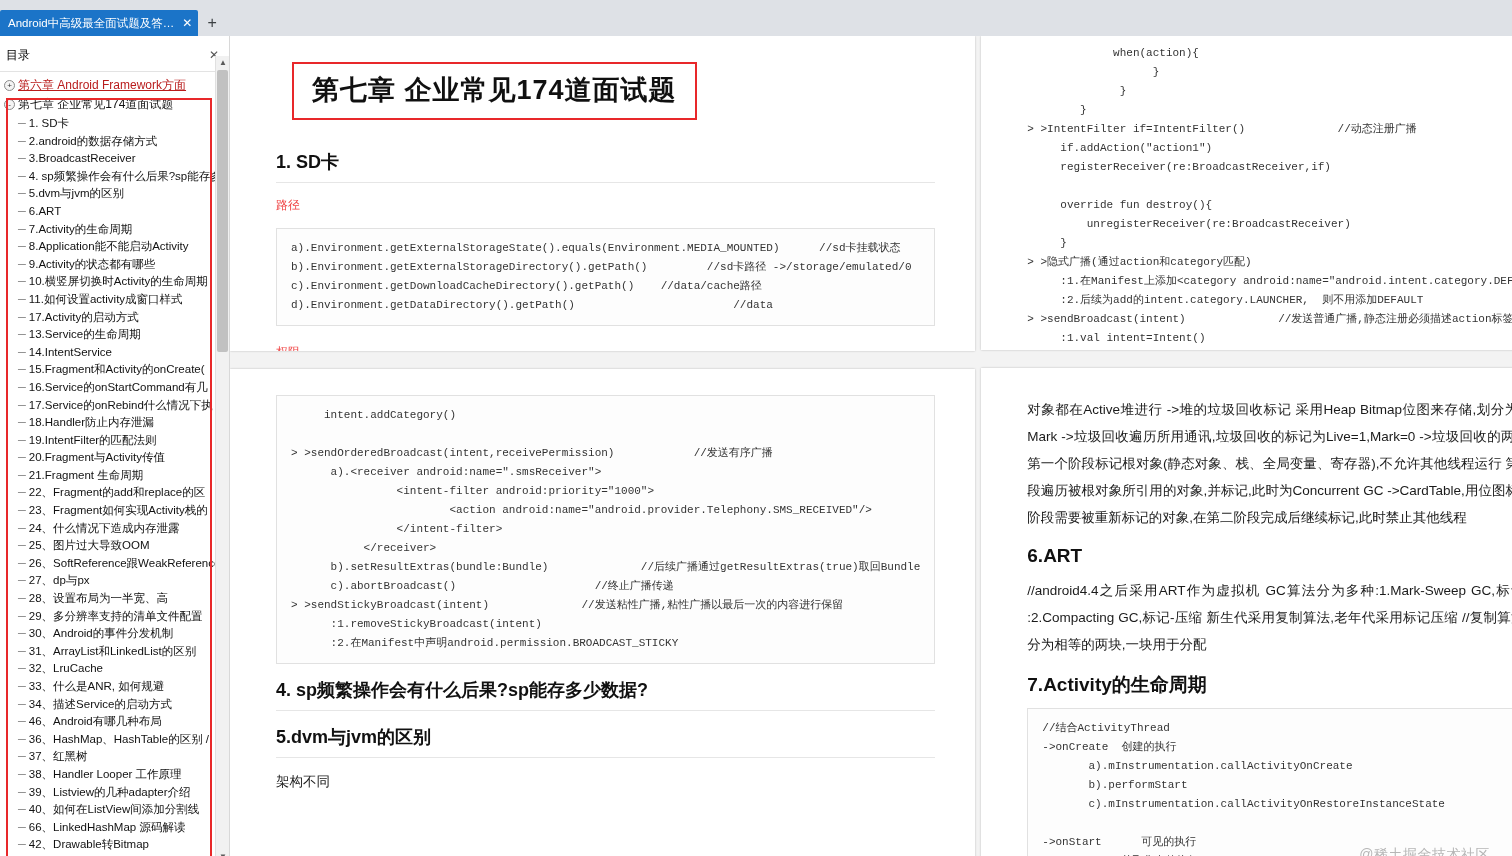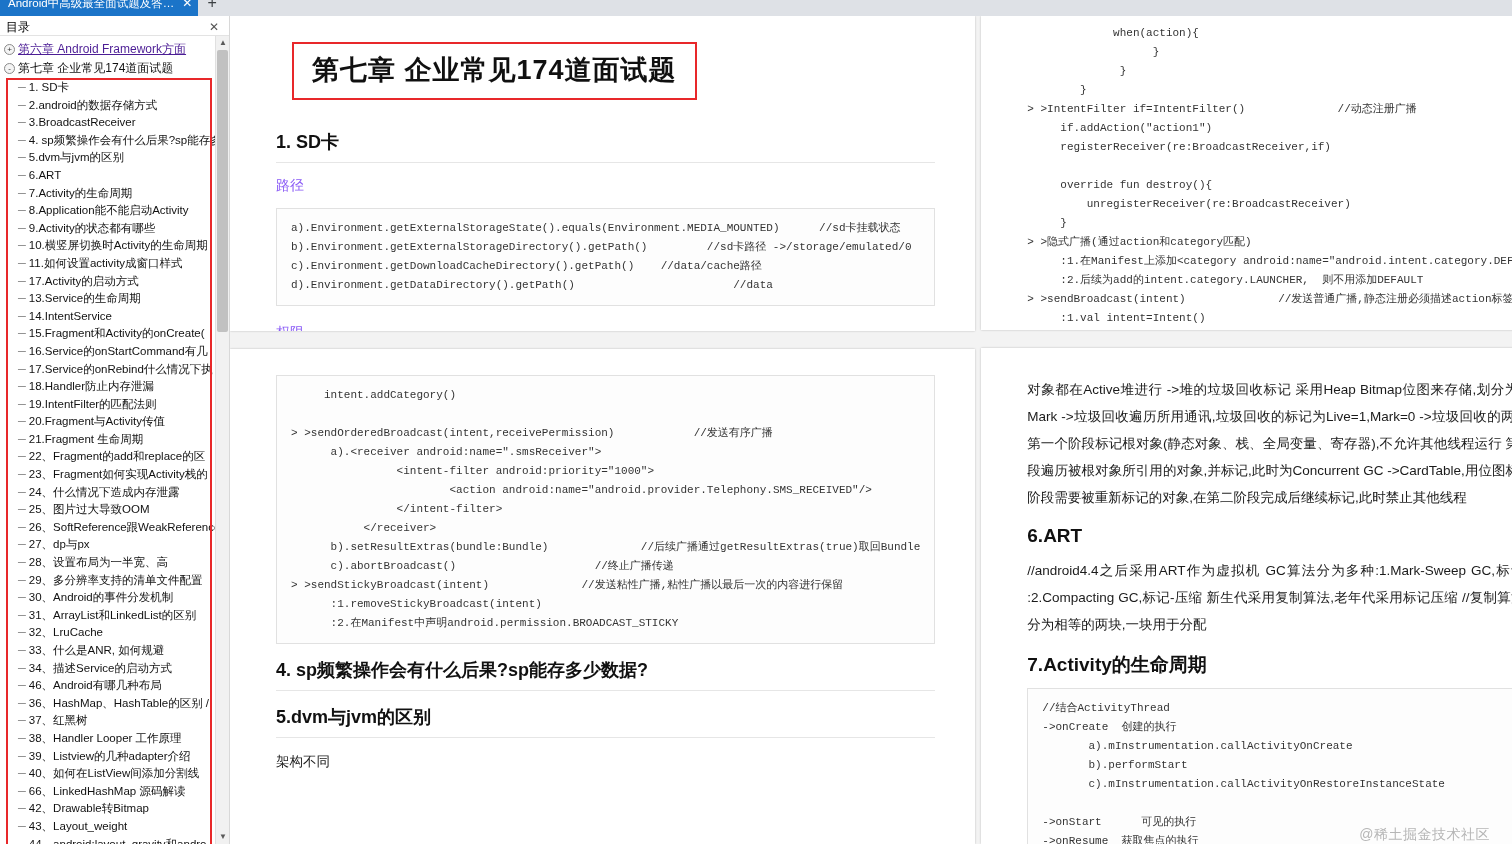--- a/index.html
+++ b/index.html
@@ -5,21 +5,21 @@
   * { box-sizing: border-box; }
   html, body {
     margin: 0; padding: 0;
     width: 1512px; height: 856px;
     overflow: hidden;
     font-family: "Liberation Sans", sans-serif;
     background: #ffffff;
   }
   
   #browser-bar {
-    height: 16px;
+    height: 36px;
     background: #dee1e6;
     display: flex;
     align-items: flex-end;
     padding-left: 0;
     position: relative;
   }
   .tab {
     height: 26px;
     background: #1b74c8;
     color: #ffffff;
@@ -60,21 +60,21 @@
   
   #sidebar {
     width: 230px;
     min-width: 230px;
     background: #ffffff;
     border-right: 1px solid #d8d8d8;
     position: relative;
     overflow: hidden;
   }
   #sidebar-header {
-    height: 20px;
+    height: 36px;
     font-size: 12px;
     padding: 3px 6px 0 6px;
     color: #000;
     display: flex;
     align-items: center;
     justify-content: space-between;
     border-bottom: 1px solid #e3e3e3;
   }
   #sidebar-header .close-x {
     font-size: 12px;
@@ -99,21 +99,21 @@
     border-radius: 50%;
     font-size: 8px;
     line-height: 9px;
     text-align: center;
     color: #333;
     margin-right: 3px;
     background: #f4f4f4;
     flex: 0 0 auto;
   }
   .toc-link {
-    color: #4c1d95;
+    color: #b91c1c;
     text-decoration: underline;
     cursor: pointer;
   }
   .toc-plain {
     color: #111;
     cursor: pointer;
   }
   #toc-items {
     padding-left: 16px;
     margin-top: 1px;
@@ -216,22 +216,22 @@
   .h2 {
     font-size: 18px;
     font-weight: bold;
     color: #111;
     margin: 14px 0 10px 0;
     padding-bottom: 8px;
     border-bottom: 1px solid #e6e6e6;
   }
   .h2.noline { border-bottom: none; padding-bottom: 0; }
   .para {
-    font-size: 14px;
-    color: #8b5cf6;
+    font-size: 12px;
+    color: #ef4444;
     line-height: 25px;
     margin: 10px 0;
   }
   .codebox {
     border: 1px solid #e1e1e1;
     background: #fdfdfd;
     padding: 10px 14px;
     font-family: "Liberation Mono", monospace;
     font-size: 11px;
     line-height: 19px;

